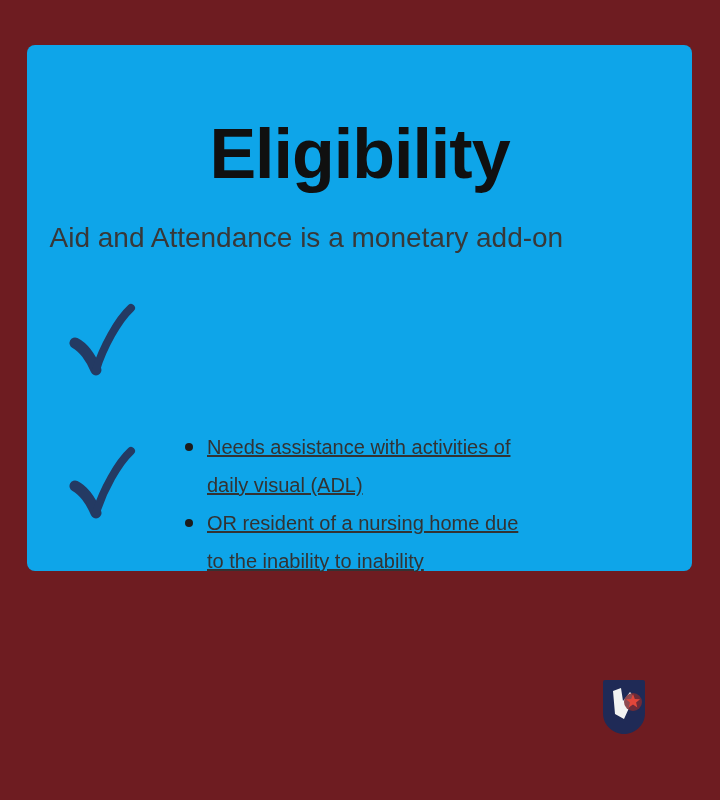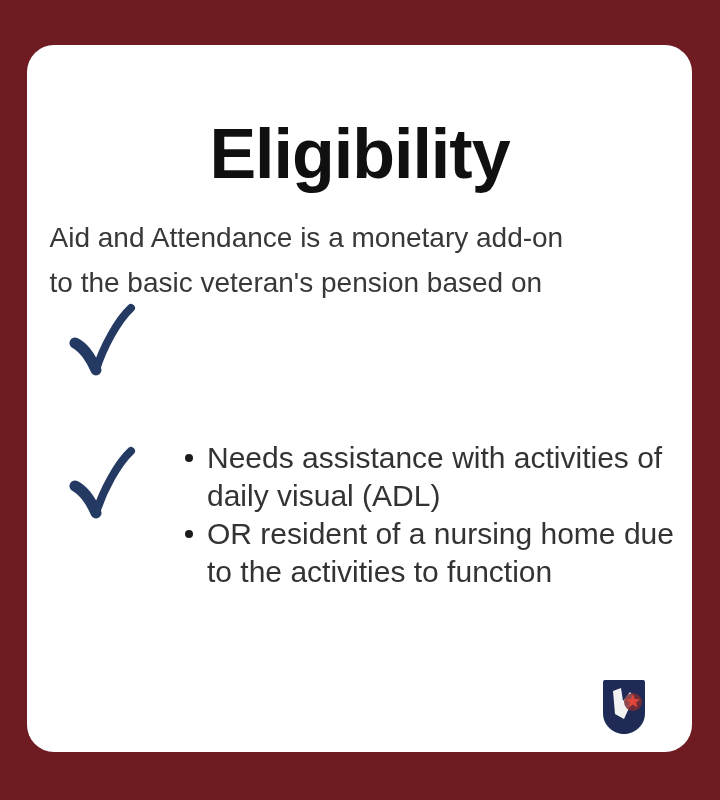--- a/index.html
+++ b/index.html
@@ -12,23 +12,23 @@
     position: relative;
     background: #6e1c21;
     font-family: "Liberation Sans", sans-serif;
     overflow: hidden;
   }
   .card {
     position: absolute;
     left: 27px;
     top: 45px;
     width: 665px;
-    height: 707px;
-    background: #ffffff;
-    border-radius: 27px;
+    height: 526px;
+    background: #0ea5e9;
+    border-radius: 8px;
   }
   .title {
     position: absolute;
     top: 22px;
     left: 0;
     width: 100%;
     text-align: center;
     font-size: 70px;
     line-height: 80px;
     font-weight: 700;
@@ -58,27 +58,28 @@
     left: 175px;
     top: 263px;
     font-size: 27px;
     line-height: 40px;
     color: #333333;
     text-align: left;
   }
   .bullet-list {
     position: absolute;
     left: 156px;
-    top: 394px;
+    top: 383px;
     margin: 0;
     padding: 0;
     list-style: none;
-    font-size: 30px;
+    font-size: 20px;
     line-height: 38px;
     color: #333333;
+    text-decoration: underline;
   }
   .bullet-list li {
     position: relative;
     padding-left: 24px;
   }
   .bullet-list li::before {
     content: "";
     position: absolute;
     left: 2px;
     top: 15px;
@@ -97,42 +98,41 @@
 </style>
 </head>
 <body>
 
 <div class="card">
 
   <h1 class="title">Eligibility</h1>
 
   <div class="intro">
     <div>Aid and Attendance is a monetary add-on</div>
-    <div>to the basic veteran's pension based on</div>
   </div>
 
   <svg class="check-icon check-1" viewBox="0 0 70 75" fill="none" xmlns="http://www.w3.org/2000/svg">
     <path d="M8 40 C16 44 24 55 29 67" stroke="#243a63" stroke-width="11" stroke-linecap="round"></path>
     <path d="M29 67 C36 44 51 17 64 5" stroke="#243a63" stroke-width="8" stroke-linecap="round"></path>
   </svg>
 
 
   <svg class="check-icon check-2" viewBox="0 0 70 75" fill="none" xmlns="http://www.w3.org/2000/svg">
     <path d="M8 40 C16 44 24 55 29 67" stroke="#243a63" stroke-width="11" stroke-linecap="round"></path>
     <path d="M29 67 C36 44 51 17 64 5" stroke="#243a63" stroke-width="8" stroke-linecap="round"></path>
   </svg>
 
   <ul class="bullet-list">
     <li>
       <div>Needs assistance with activities of</div>
       <div>daily visual (ADL)</div>
     </li>
     <li>
       <div>OR resident of a nursing home due</div>
-      <div>to the activities to function</div>
+      <div>to the inability to inability</div>
     </li>
   </ul>
 
   <svg class="logo" viewBox="0 0 48 58" xmlns="http://www.w3.org/2000/svg">
     <path d="M5 2 H43 Q45 2 45 4 V35 C45 49 33 56 24 56 C15 56 3 49 3 35 V4 Q3 2 5 2 Z" fill="#1f2a56"></path>
     <path d="M13 13 L21 10 L23 23 L30 14 L34 19 L24 41 L15 36 Z" fill="#f3f3f3"></path>
     <circle cx="33" cy="24" r="9" fill="#7c2b33" opacity="0.85"></circle>
     <path d="M33 16 L34.8 20.9 L40 21.2 L36.1 24.4 L37.3 29.4 L33 26.6 L28.7 29.4 L29.9 24.4 L26 21.2 L31.2 20.9 Z" fill="#e2463a"></path>
   </svg>
 

